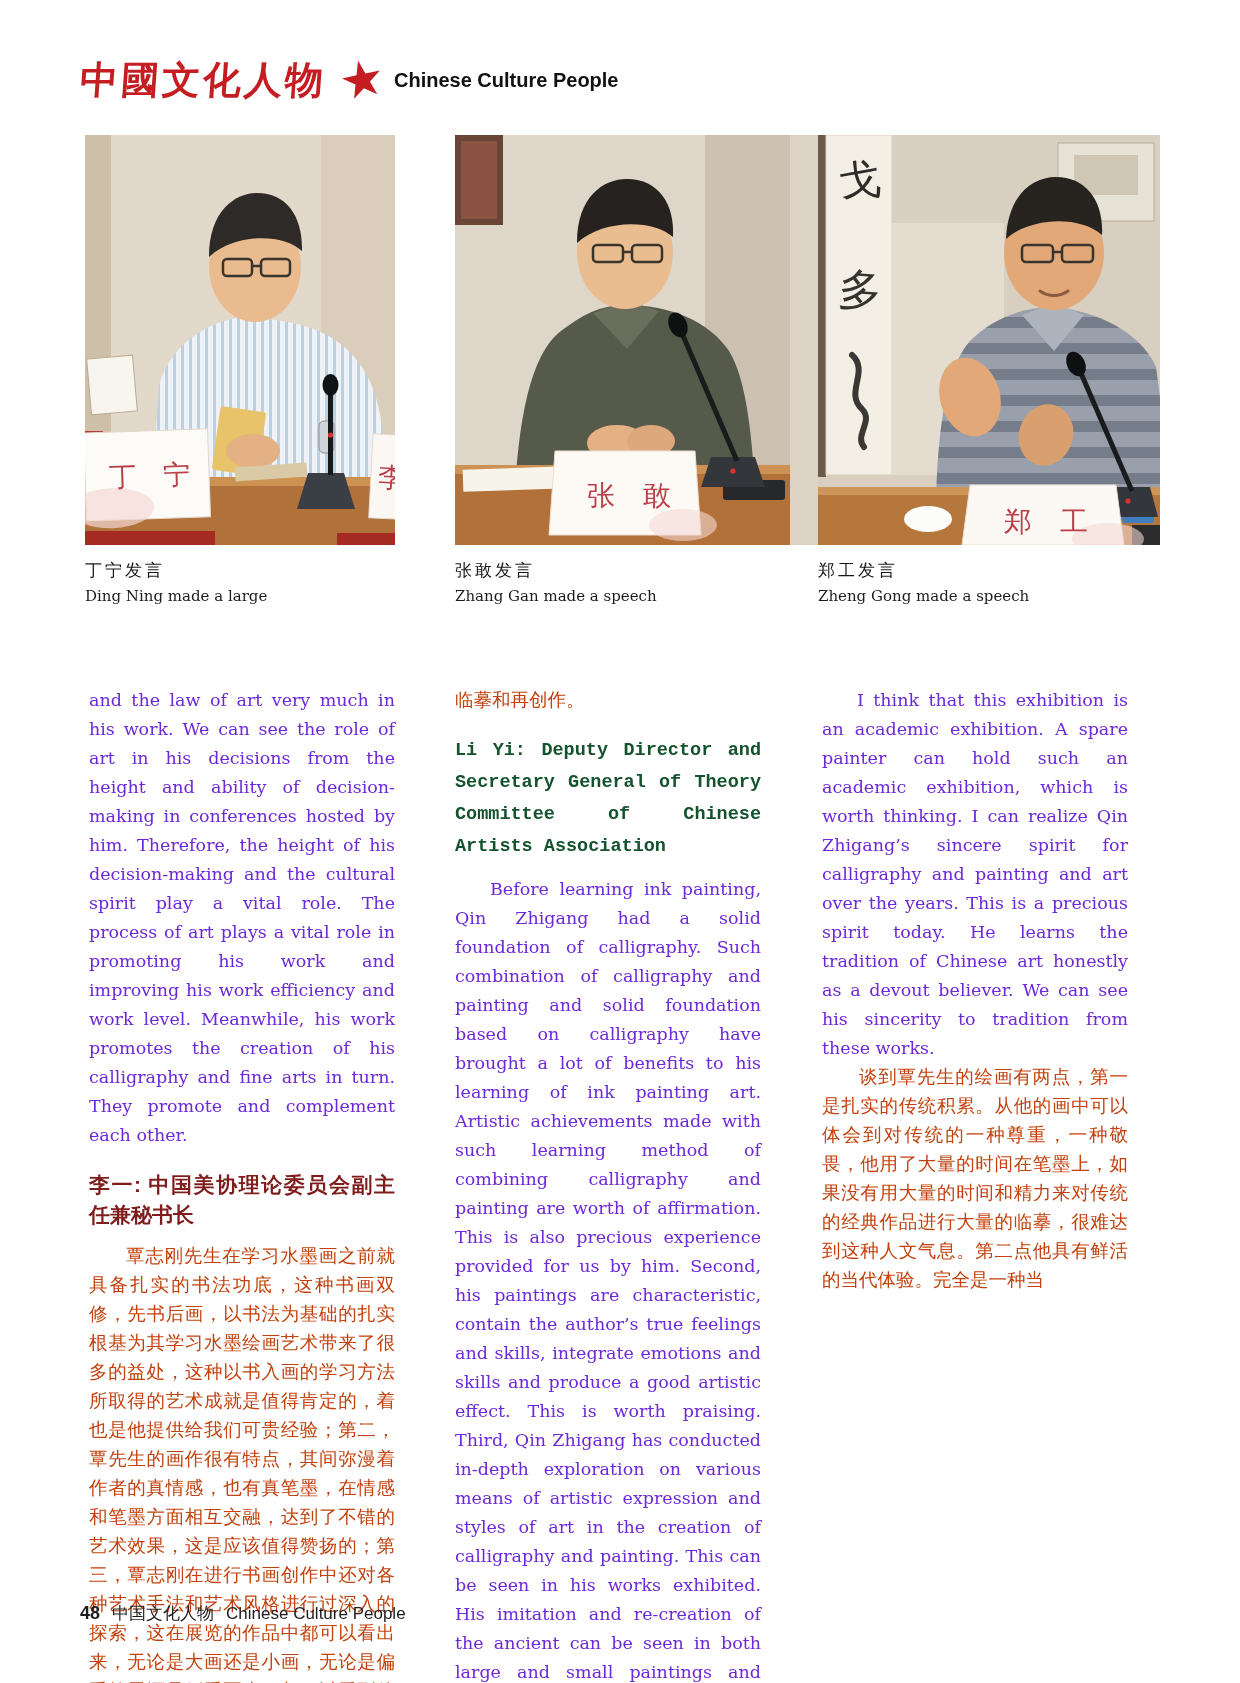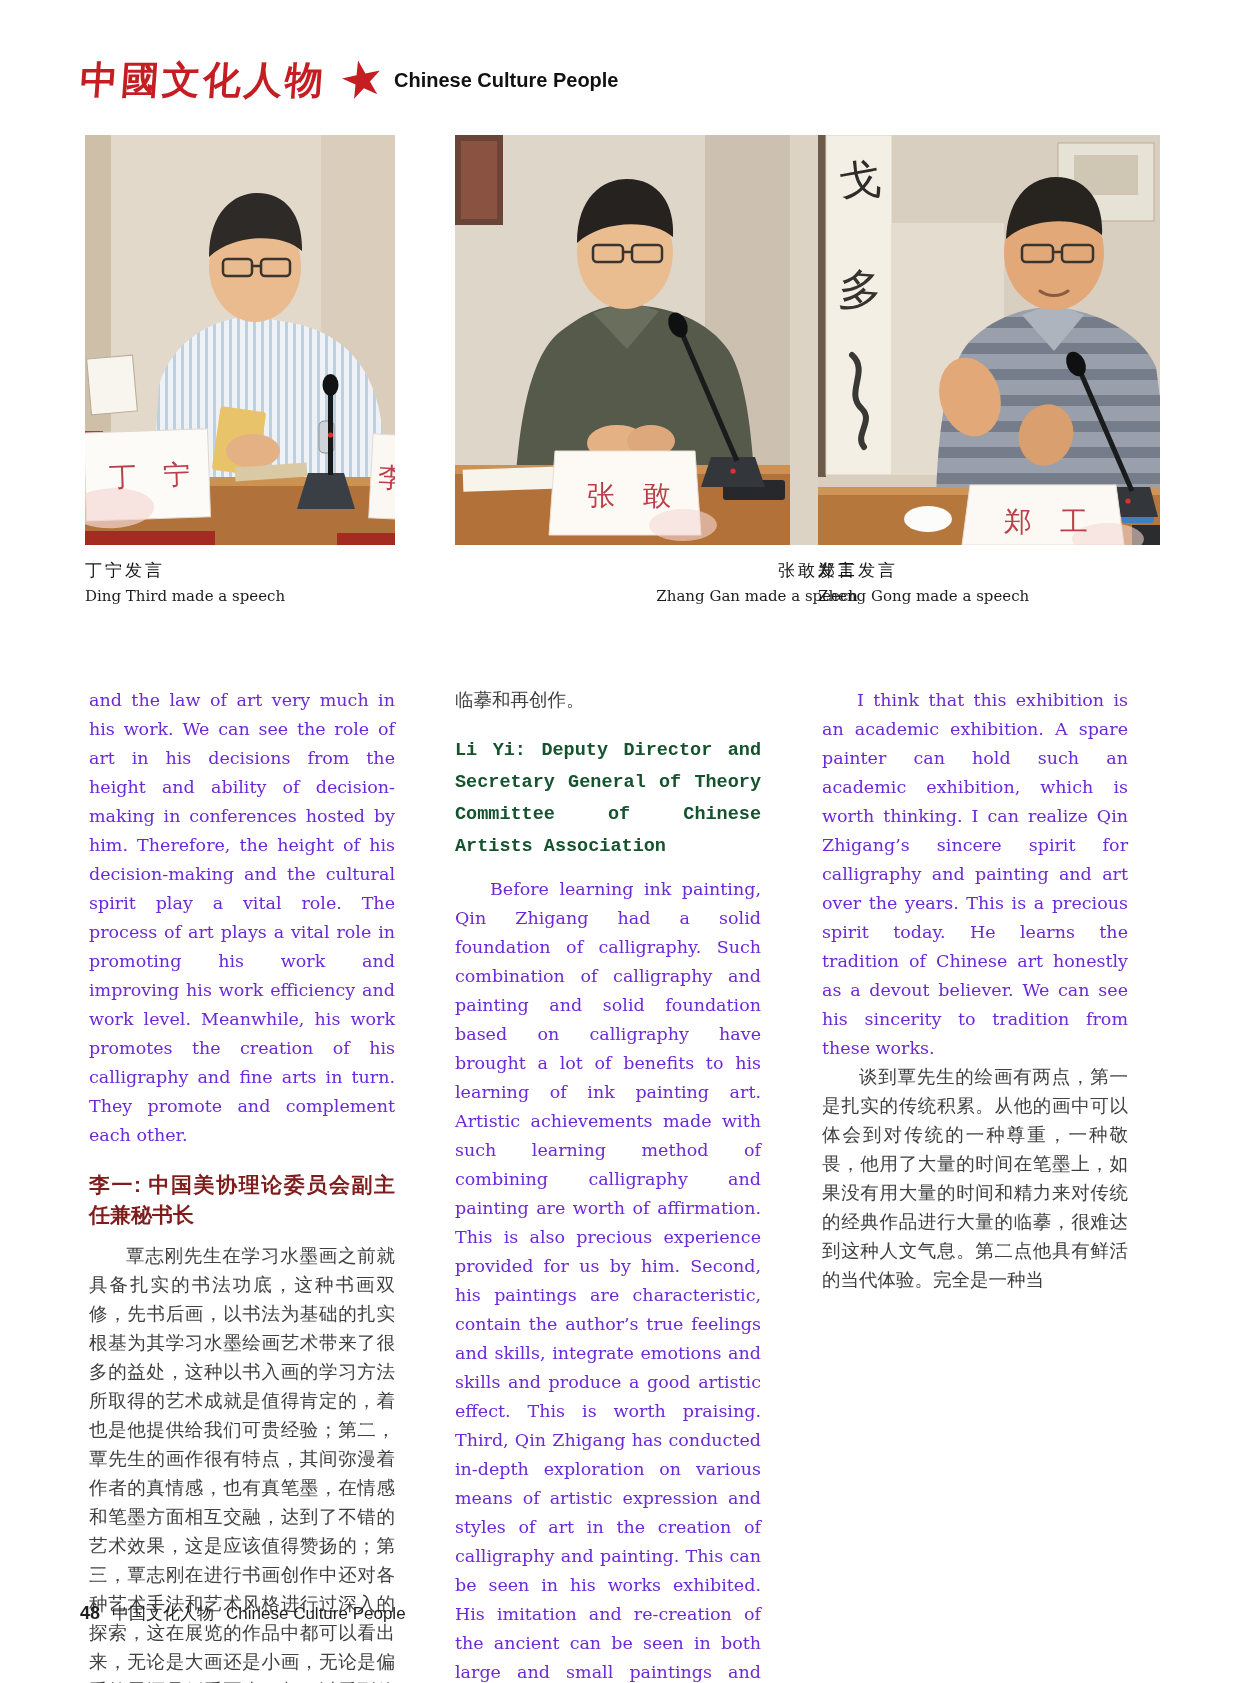--- a/index.html
+++ b/index.html
@@ -7,32 +7,32 @@
 
   
   .masthead{position:absolute;left:80px;top:52px;height:56px;display:flex;align-items:center;}
   .logo-cn{font-family:"DejaVu Serif","Liberation Serif",serif;font-weight:700;font-size:38px;color:#c41e23;letter-spacing:3px;transform:skewX(-4deg);}
   .logo-star{font-size:44px;color:#c41e23;margin:0 10px 0 14px;transform:rotate(-12deg);line-height:1;}
   .logo-en{font-family:"Liberation Sans",sans-serif;font-weight:700;font-size:20px;color:#111;}
 
   
   figure{margin:0;padding:0;position:absolute;top:135px;}
   .ph1{left:85px;width:310px;}
-  .ph2{left:455px;width:403px;text-align:right;}
+  .ph2{left:455px;width:403px;}
   .ph3{left:818px;width:342px;}
   .photo{width:100%;height:410px;overflow:hidden;background:#ddd3c4;}
   .photo svg{display:block;}
   .cap-cn{margin-top:14px;font-family:"DejaVu Serif","Liberation Serif",serif;font-weight:400;font-size:17px;letter-spacing:3px;color:#151515;}
   .cap-en{margin-top:5px;font-family:"DejaVu Serif","Liberation Serif",serif;font-size:15px;color:#1c1c1c;}
 
   
   .col{position:absolute;top:686px;width:306px;}
   .c1{left:89px;} .c2{left:455px;} .c3{left:822px;}
   p.en{font-family:"DejaVu Serif","Liberation Serif",serif;font-size:17.5px;line-height:29px;color:#6d28d9;text-align:justify;margin:0;hyphens:auto;}
-  p.cn{font-family:"Liberation Serif",serif;font-size:18.5px;line-height:29px;color:#404040;text-align:justify;margin:0;}
+  p.cn{font-family:"Liberation Serif",serif;font-size:18.5px;line-height:29px;color:#c2410c;text-align:justify;margin:0;}
   p.indent{text-indent:2em;}
   h3.hcn{font-family:"Liberation Sans",sans-serif;font-weight:700;font-size:21px;line-height:30px;color:#7f1d1d;margin:20px 0 12px 0;text-align:justify;}
   h3.hen{font-family:Liberation Mono, monospace;font-weight:700;font-size:18.5px;line-height:32px;color:#14532d;margin:20px 0 12px 0;text-align:justify;}
 
   
   .pagefoot{position:absolute;left:80px;top:1602px;font-family:"Liberation Sans",sans-serif;font-size:17px;color:#1d1d1d;display:flex;align-items:baseline;gap:12px;}
   .pageno{font-weight:700;font-size:18px;}
 </style>
 </head>
 <body>
@@ -93,21 +93,21 @@
           <text x="24" y="350" font-family="'DejaVu Serif',serif" font-size="27" fill="#b9404a">丁　宁</text>
         </g>
         <g>
           <rect x="286" y="300" width="60" height="84" fill="#fbf8f3" stroke="#e6dbd0" transform="rotate(3 310 340)"></rect>
           <text x="293" y="352" font-family="'DejaVu Serif',serif" font-size="27" fill="#b9404a" transform="rotate(3 310 340)">李</text>
         </g>
       </svg>
     </div>
     <figcaption>
       <div class="cap-cn">丁宁发言</div>
-      <div class="cap-en">Ding Third made a speech</div>
+      <div class="cap-en">Ding Ning made a large</div>
     </figcaption>
   </figure>
 
   <figure class="ph2">
     <div class="photo">
       <svg width="335" height="410" viewBox="0 0 335 410">
         <rect width="335" height="410" fill="#ded6c9"></rect>
         <rect x="250" width="85" height="410" fill="#c7bcaa" opacity="0.8"></rect>
         <rect x="0" y="0" width="48" height="90" fill="#6b4438"></rect>
         <rect x="6" y="6" width="36" height="78" fill="#8a5240"></rect>

